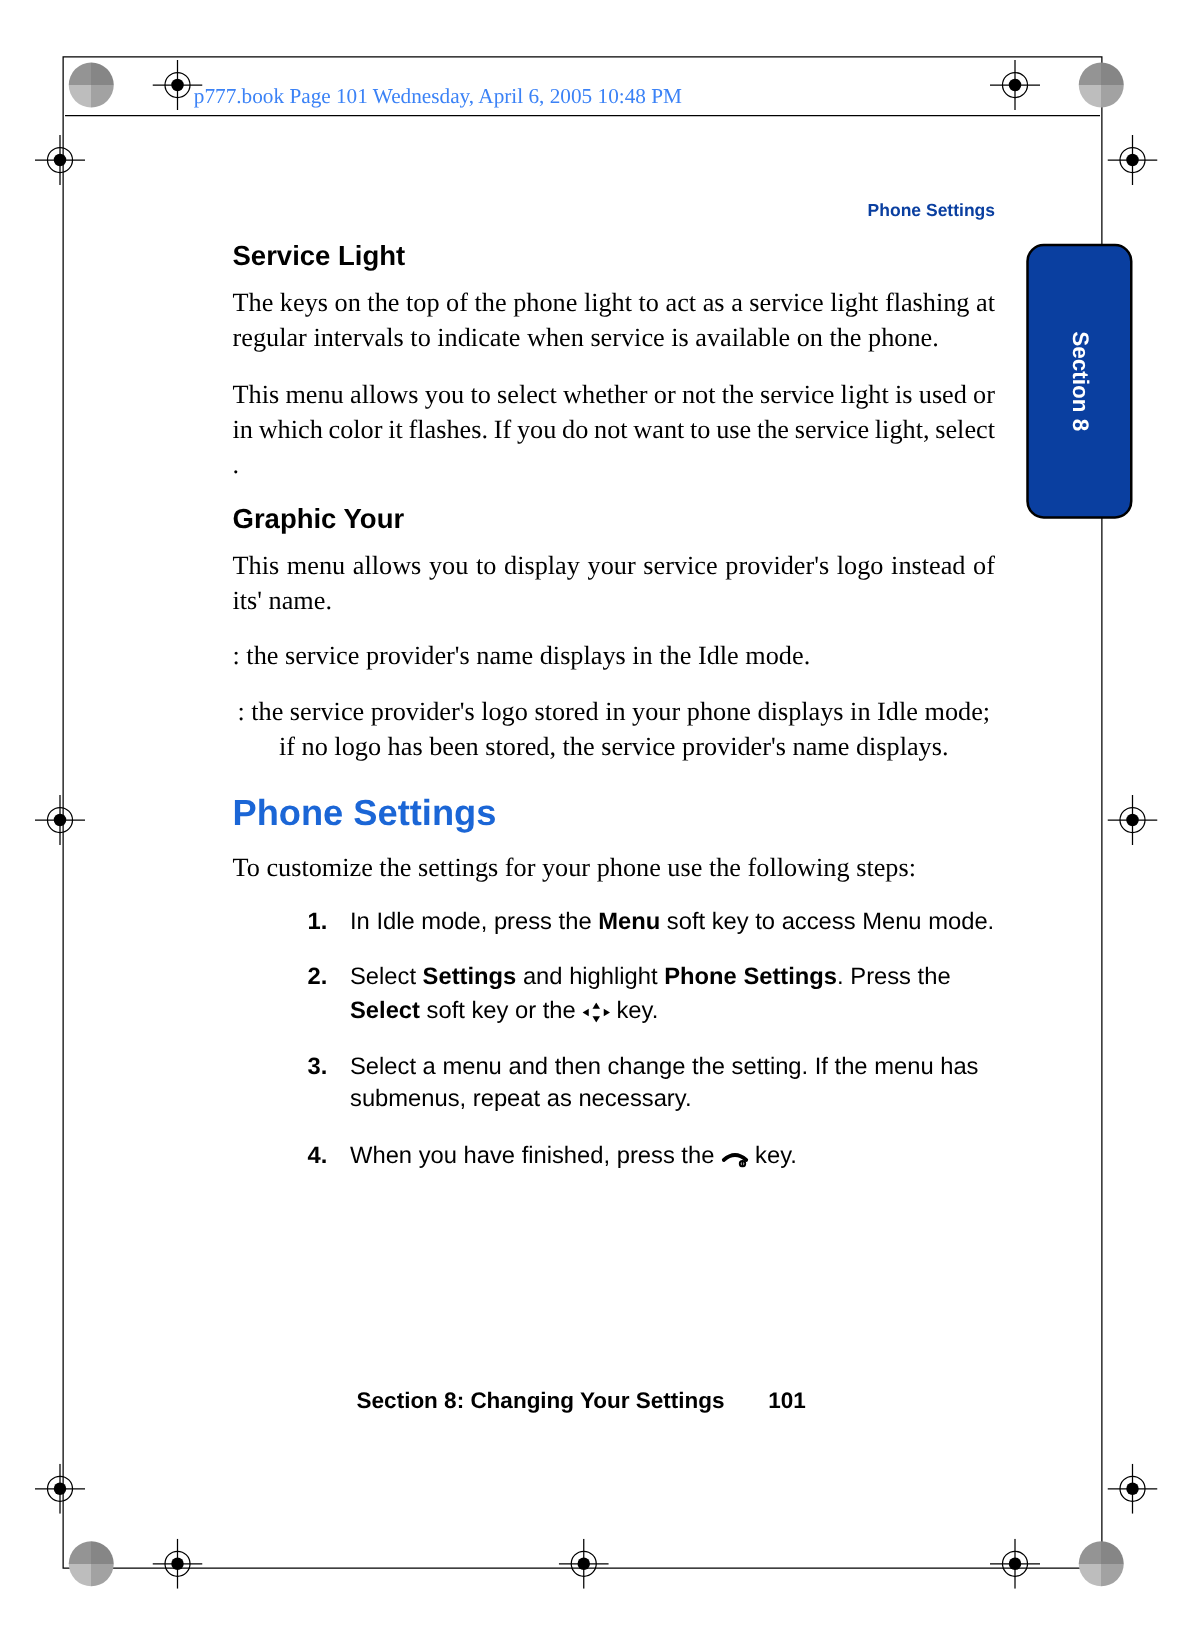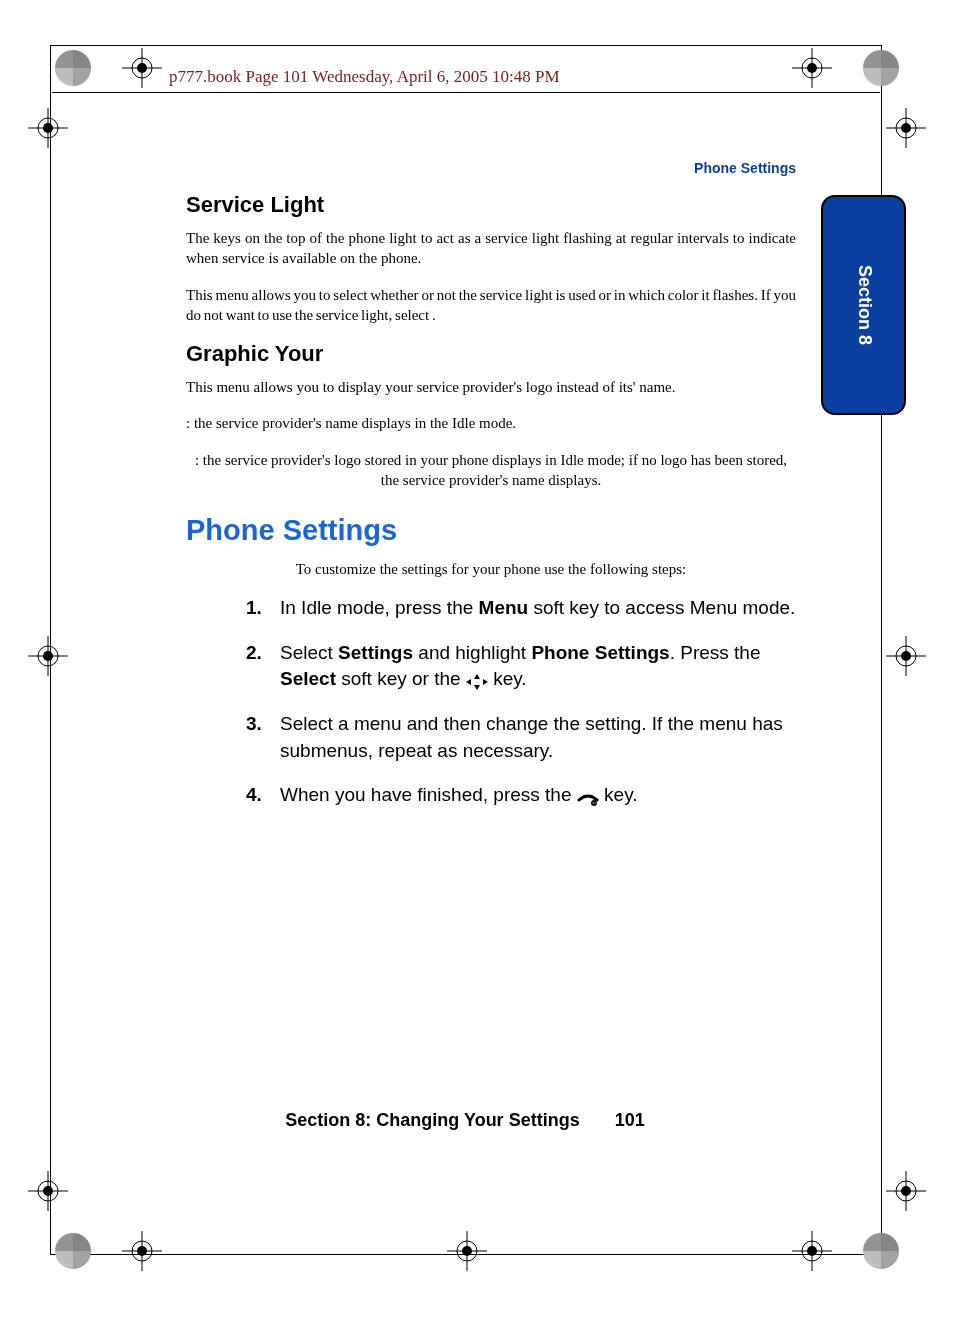--- a/index.html
+++ b/index.html
@@ -29,22 +29,21 @@
       conic-gradient(#888 0 25%, #aaa 25% 50%, #ccc 50% 75%, #999 75% 100%);
     filter: contrast(0.8);
   }
 
   .header-line {
     position: absolute;
     left: 155px;
     top: 67px;
     font-family: Georgia, serif;
     font-size: 17px;
-    color: #7f1d1d;
-    margin-left: 14px;
+    color: #3b82f6;
   }
 
   .page-frame {
     position: absolute;
     left: 50px;
     top: 45px;
     width: 832px;
     height: 1210px;
     border: 1px solid #000;
     box-sizing: border-box;
@@ -102,21 +101,21 @@
   h1.section-title {
     font-family: Arial, Helvetica, sans-serif;
     font-weight: bold;
     font-size: 29px;
     color: #1b66d6;
     margin: 24px 0 12px 0;
   }
 
   p.body {
     font-family: Georgia, 'Times New Roman', serif;
-    font-size: 15px;
+    font-size: 21px;
     line-height: 1.35;
     margin: 0 0 16px 0;
     text-align: justify;
     letter-spacing: 0;
   }
   p.body.tight { word-spacing: -1px; }
 
   ol.steps {
     list-style: none;
     padding: 0;
@@ -273,21 +272,21 @@
   <h2 class="subhead first">Service Light</h2>
   <p class="body">The keys on the top of the phone light to act as a service light flashing at regular intervals to indicate when service is available on the phone.</p>
   <p class="body tight">This menu allows you to select whether or not the service light is used or in which color it flashes. If you do not want to use the service light, select        .</p>
 
   <h2 class="subhead">Graphic Your</h2>
   <p class="body">This menu allows you to display your service provider's logo instead of its' name.</p>
   <p class="body" style="text-align:left;">     : the service provider's name displays in the Idle mode.</p>
   <p class="body" style="text-align:center;">    : the service provider's logo stored in your phone displays in Idle mode; if no logo has been stored, the service provider's name displays.</p>
 
   <h1 class="section-title">Phone Settings</h1>
-  <p class="body" style="text-align:center;">To customize the settings for your phone use the following steps:</p>
+  <p class="body" style="text-align:left;">To customize the settings for your phone use the following steps:</p>
 
   <ol class="steps">
     <li>
       <span class="num">1.</span>
       <span>In Idle mode, press the </span><b>Menu</b><span> soft key to access Menu mode.</span>
     </li>
     <li>
       <span class="num">2.</span>
       <span>Select </span><b>Settings</b><span> and highlight </span><b>Phone Settings</b><span>. Press the </span><b>Select</b><span> soft key or the </span><span class="key-icon"><svg viewBox="0 0 22 16">
             <g fill="#000">

